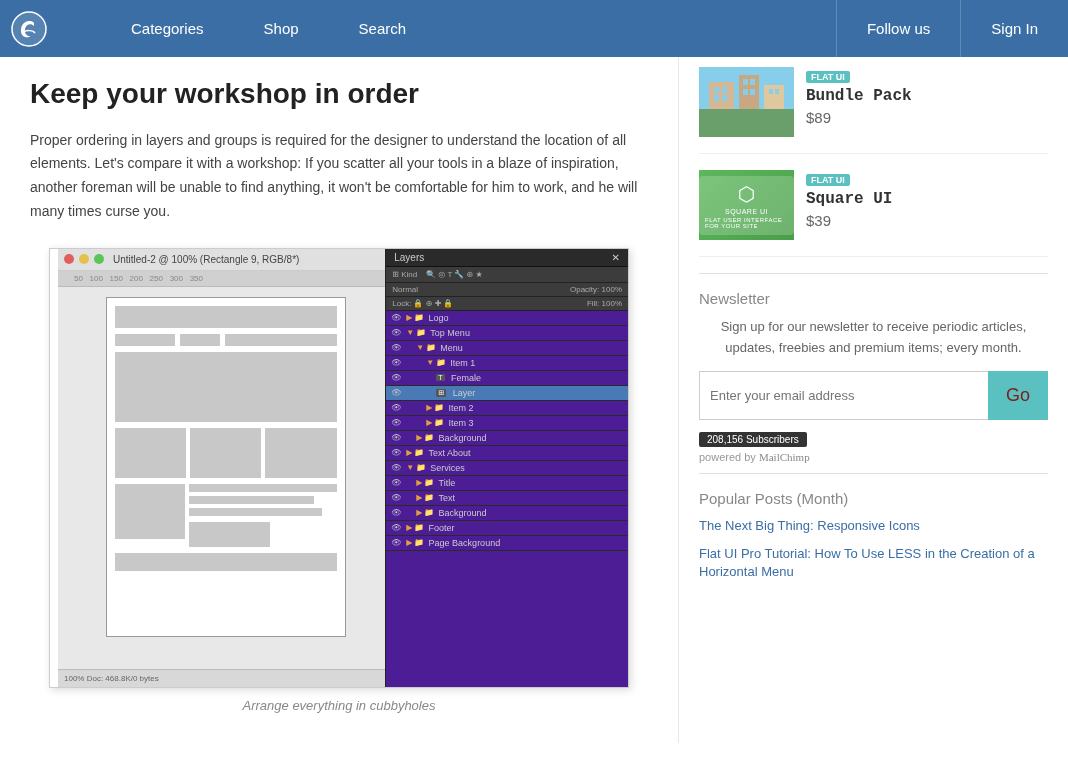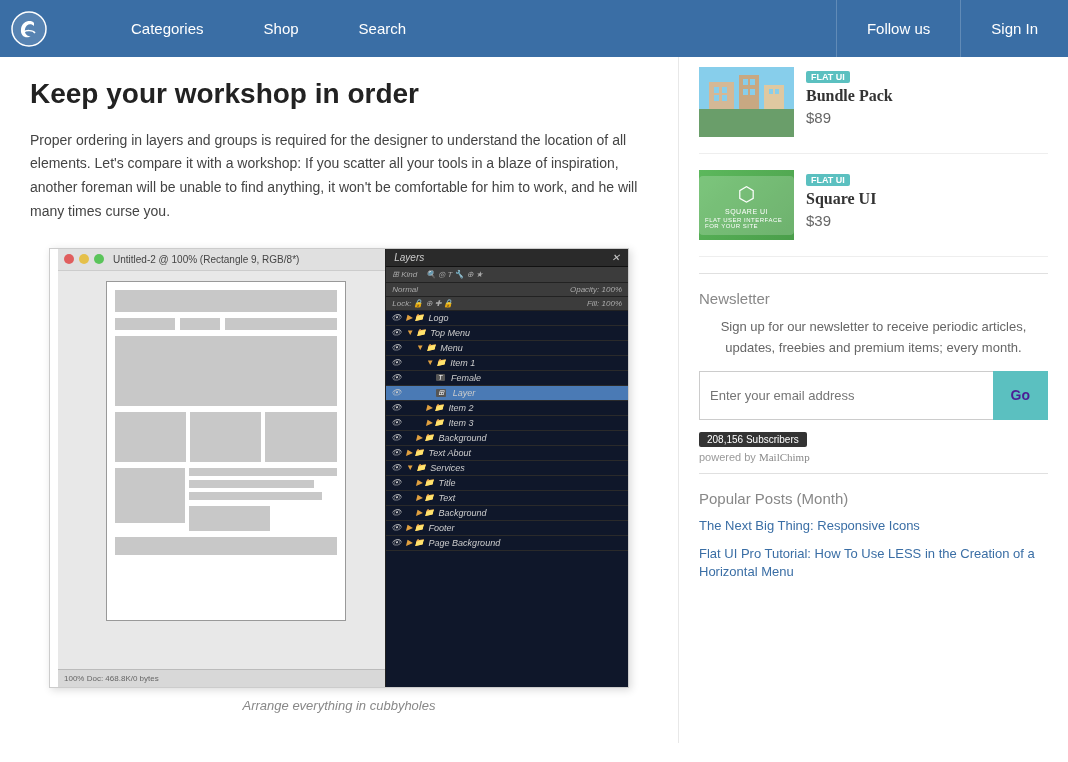--- a/index.html
+++ b/index.html
@@ -170,23 +170,22 @@
       font-family: Arial, sans-serif;
     }
 
     
     .ps-right {
       width: 42%;
       height: 100%;
       position: absolute;
       right: 0;
       top: 0;
-      background: #0f172a;
+      background: #4c1d95;
       border-left: 1px solid #222;
-      font-style: italic;
     }
     .layers-title {
       background: #2a2a2a;
       color: #ccc;
       font-size: 10px;
       font-family: Arial, sans-serif;
       padding: 3px 8px;
       border-bottom: 1px solid #111;
       display: flex;
       align-items: center;
@@ -288,21 +287,21 @@
       border-radius: 2px;
       font-family: Arial, sans-serif;
       font-weight: bold;
       margin-bottom: 4px;
     }
     .product-badge.teal { background: #5bc0c0; }
     .product-name {
       font-size: 16px;
       font-weight: bold;
       color: #333;
-      font-family: Liberation Serif, serif;
+      font-family: Liberation Mono, monospace;
       margin-bottom: 4px;
     }
     .product-price {
       font-size: 15px;
       color: #666;
       font-family: Arial, sans-serif;
     }
 
     
     .sidebar-divider {
@@ -337,27 +336,27 @@
       border: 1px solid #ccc;
       border-right: none;
       padding: 16px 10px;
       font-size: 13px;
       font-family: Arial, sans-serif;
       color: #aaa;
       outline: none;
     }
     .newsletter-btn {
       background: #5bc0c0;
-      color: #4c1d95;
+      color: #7f1d1d;
       border: none;
       padding: 8px 18px;
-      font-size: 14px;
+      font-size: 18px;
       font-family: Arial, sans-serif;
       cursor: pointer;
-      font-weight: bold;
+      font-weight: normal;
     }
     .subscribers-badge {
       display: inline-block;
       background: #333;
       color: #fff;
       font-size: 10px;
       padding: 2px 8px;
       font-family: Arial, sans-serif;
       border-radius: 2px;
       margin-bottom: 4px;
@@ -443,20 +442,23 @@
 
     <div class="article-image-container">
       <div class="article-image">
 
         <div class="ps-left">
           <div class="ps-titlebar">
             <span class="ps-dot red"></span>
             <span class="ps-dot yellow"></span>
             <span class="ps-dot green"></span>
             <span class="ps-titletext">Untitled-2 @ 100% (Rectangle 9, RGB/8*)</span>
+          </div>
+          <div class="ps-ruler">
+            <span>50&nbsp;&nbsp;&nbsp;100&nbsp;&nbsp;&nbsp;150&nbsp;&nbsp;&nbsp;200&nbsp;&nbsp;&nbsp;250&nbsp;&nbsp;&nbsp;300&nbsp;&nbsp;&nbsp;350</span>
           </div>
           <div class="ps-canvas-area">
             <div class="ps-canvas">
 
               <div class="wf-header"></div>
               <div class="wf-row">
                 <div class="wf-block wf-nav" style="height:12px; flex:0 0 60px;"></div>
                 <div class="wf-block wf-nav" style="height:12px; flex:0 0 40px;"></div>
                 <div class="wf-block wf-nav" style="height:12px;"></div>
               </div>

